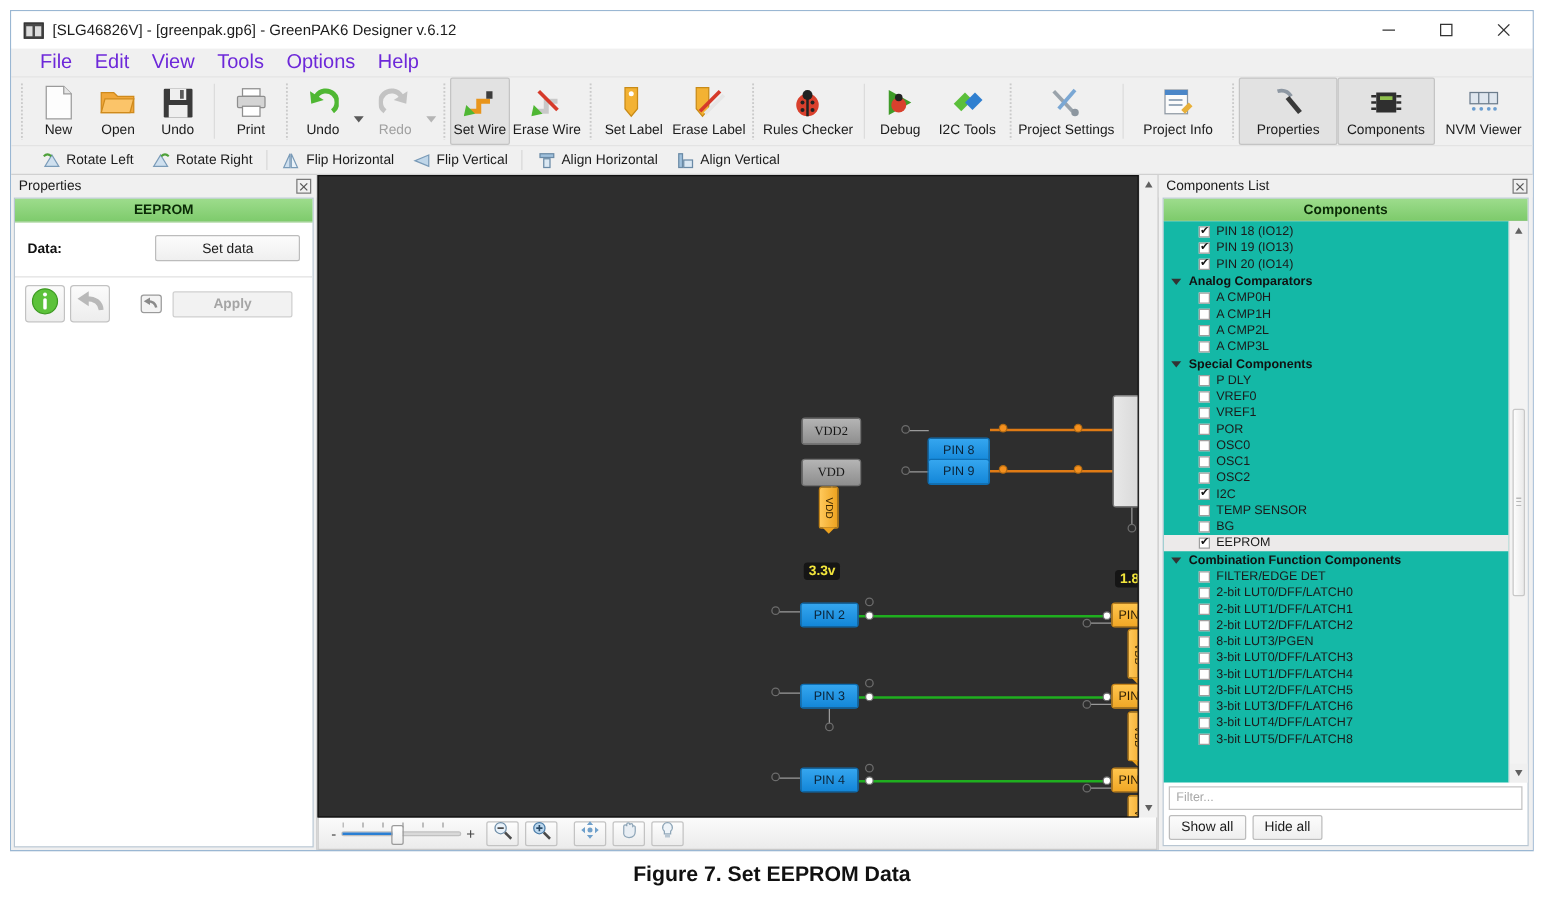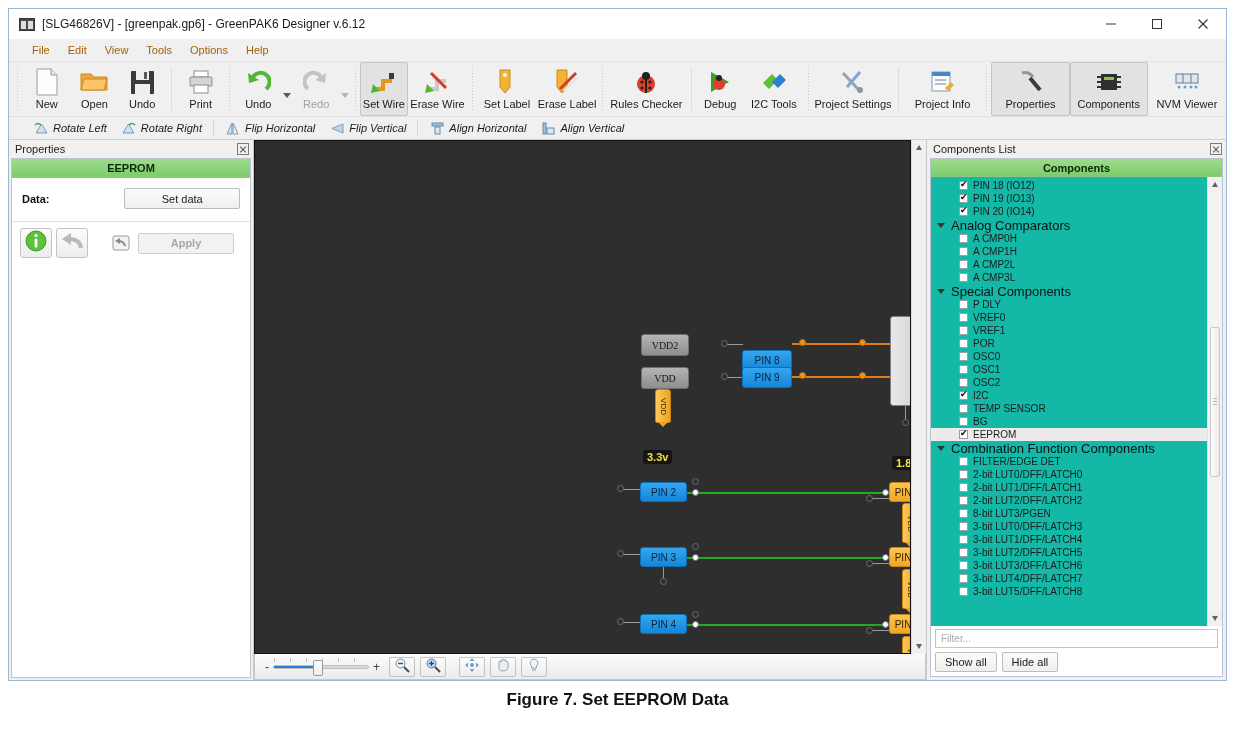--- a/index.html
+++ b/index.html
@@ -60,21 +60,21 @@
 
   
   .menubar {
     height: 22px;
     background: #f0f0f0;
     display: flex; align-items: center;
     padding-left: 14px;
     flex: 0 0 auto;
   }
   .menubar .mi {
-    font-size: 11px; color: #a16207;
+    font-size: 16px; color: #6d28d9;
     padding: 2px 9px;
     white-space: nowrap;
   }
 
   
   .toolbar {
     height: 55px;
     background: #f0f0f0;
     border-top: 1px solid #e3e3e3;
     display: flex; align-items: stretch;
@@ -134,21 +134,21 @@
     height: 24px;
     background: #f0f0f0;
     border-top: 1px solid #e3e3e3;
     border-bottom: 1px solid #d0d0d0;
     display: flex; align-items: center;
     padding-left: 6px;
     flex: 0 0 auto;
   }
   .t2btn {
     display: flex; align-items: center;
-    padding: 0 7px; height: 22px; font-style: italic;
+    padding: 0 7px; height: 22px;
   }
   .t2btn .t2icon {
     width: 16px; height: 16px;
     margin-right: 4px;
     display: flex; align-items: center; justify-content: center;
   }
   .t2btn .t2label { font-size: 11px; color: #1b1b1b; white-space: nowrap; }
   .t2sep { width:1px; height:16px; background:#d8d8d8; margin:0 4px; }
 
   
@@ -440,21 +440,21 @@
     position: relative;
   }
   .citem .cbox.checked::after {
     content:"\2714";
     position:absolute; left:0px; top:-3px;
     font-size: 9px; color:#111; line-height:11px;
   }
   .citem .indentpad { width: 22px; flex: 0 0 22px; }
   .cgroup {
     height: 14px; display:flex; align-items:center;
-    font-size: 13px; font-weight: normal; color:#111;
+    font-size: 10px; font-weight: bold; color:#111;
     padding-left: 6px;
   }
   .cgroup .tri {
     width: 0; height: 0;
     border-left: 4px solid transparent;
     border-right: 4px solid transparent;
     border-top: 5px solid #333;
     margin-right: 6px;
   }
   .cl-filter {

